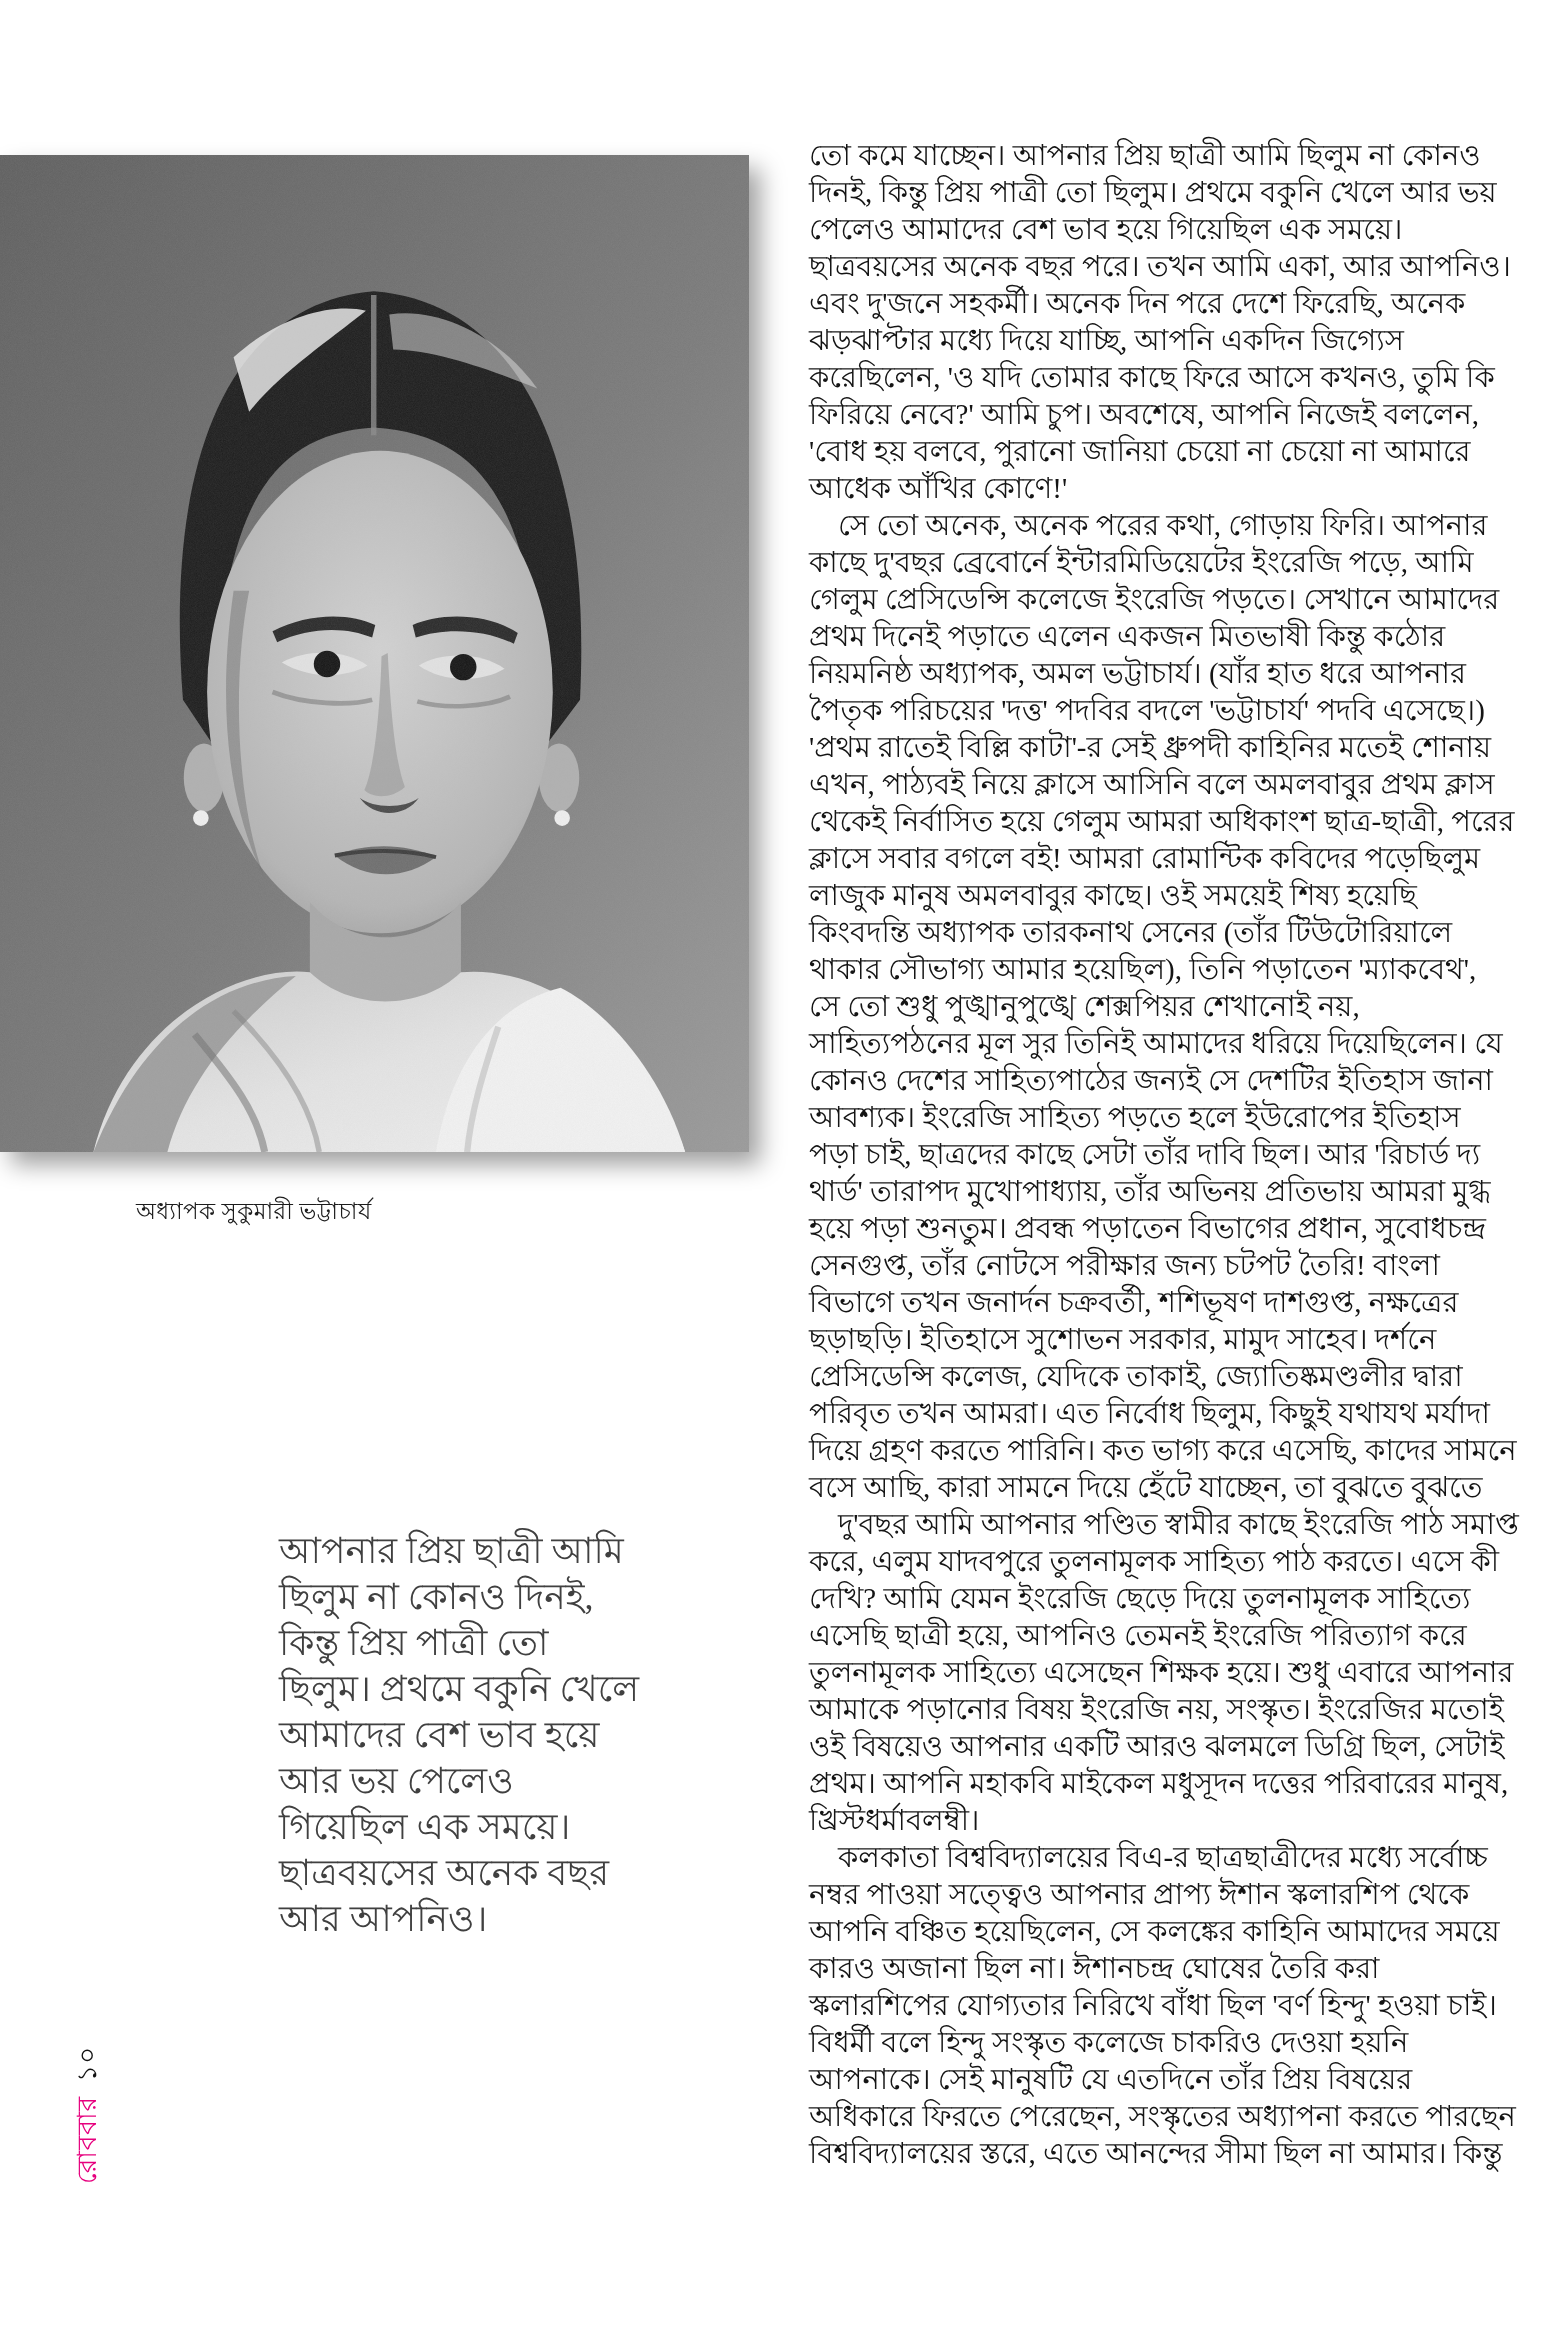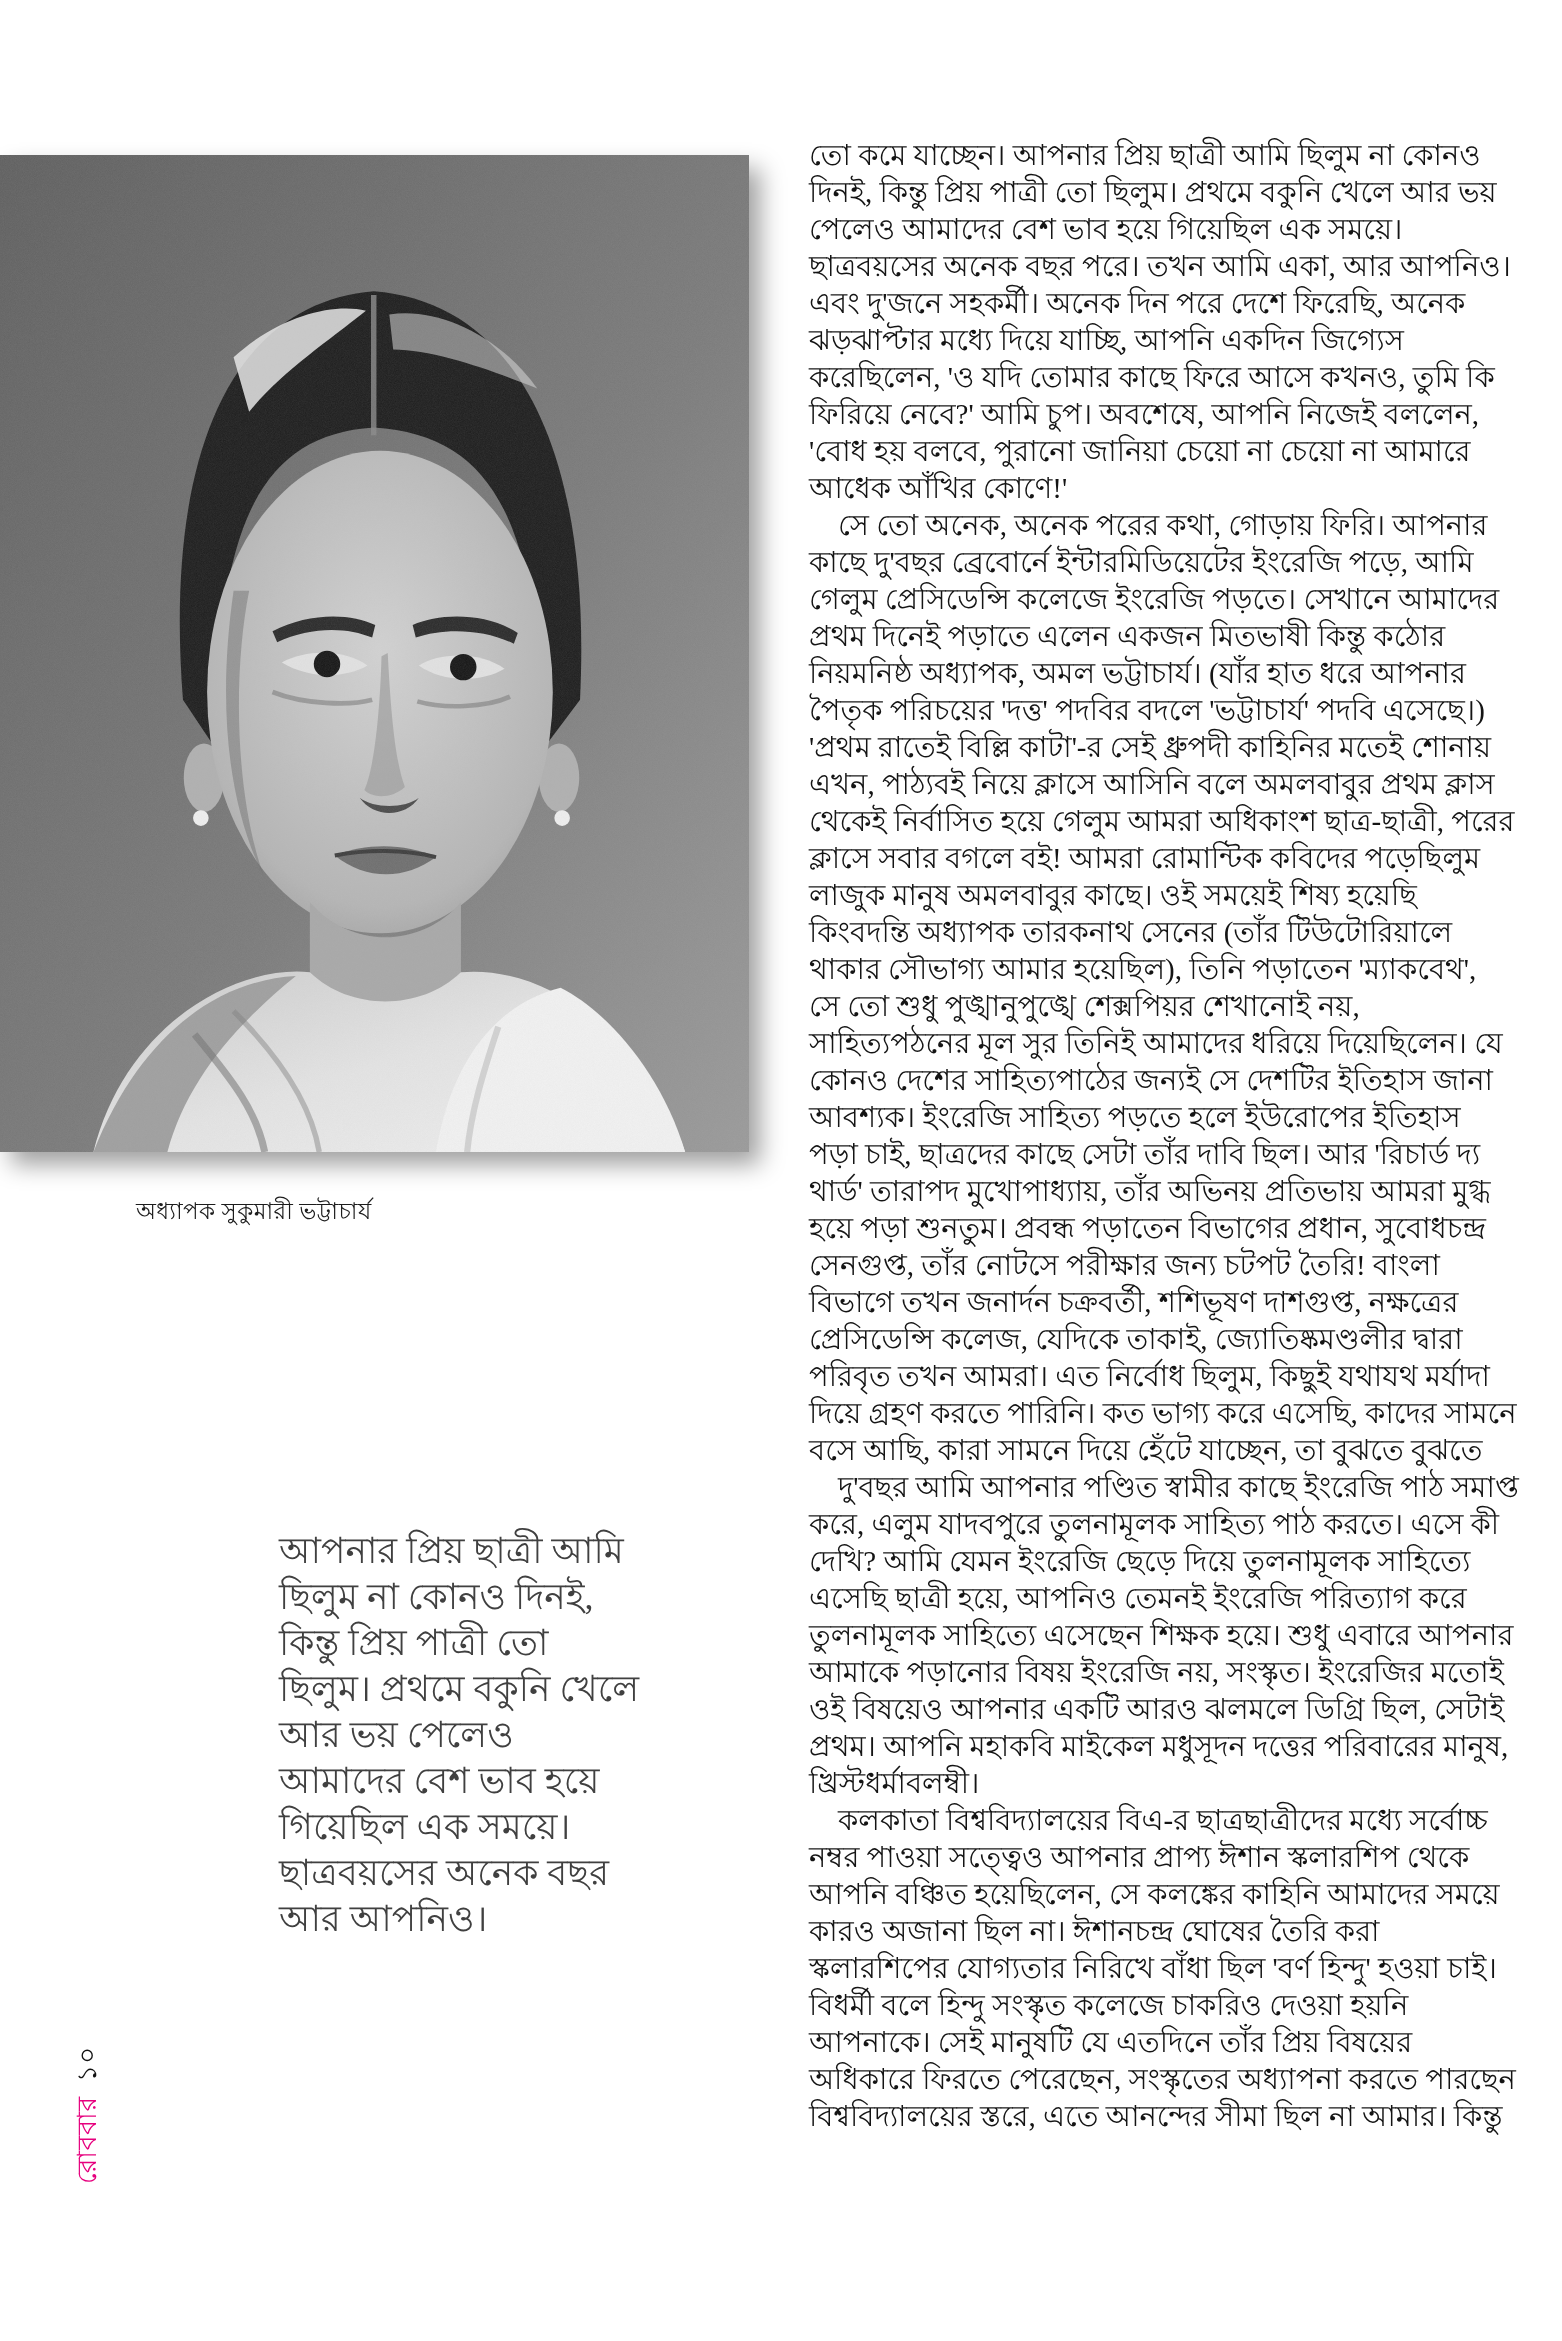--- a/index.html
+++ b/index.html
@@ -144,22 +144,22 @@
       </svg>
     </div>
     <figcaption class="photo-caption">অধ্যাপক সুকুমারী ভট্টাচার্য</figcaption>
   </figure>
 
   <aside class="pull-quote">
       <div class="line">আপনার প্রিয় ছাত্রী আমি</div>
       <div class="line">ছিলুম না কোনও দিনই,</div>
       <div class="line">কিন্তু প্রিয় পাত্রী তো</div>
       <div class="line">ছিলুম। প্রথমে বকুনি খেলে</div>
+      <div class="line">আমাদের বেশ ভাব হয়ে</div>
       <div class="line">আর ভয় পেলেও</div>
-      <div class="line">আমাদের বেশ ভাব হয়ে</div>
       <div class="line">গিয়েছিল এক সময়ে।</div>
       <div class="line">ছাত্রবয়সের অনেক বছর</div>
       <div class="line">আর আপনিও।</div>
     </aside>
 
   <main class="article-column">
       <div class="line">তো কমে যাচ্ছেন। আপনার প্রিয় ছাত্রী আমি ছিলুম না কোনও</div>
       <div class="line">দিনই, কিন্তু প্রিয় পাত্রী তো ছিলুম। প্রথমে বকুনি খেলে আর ভয়</div>
       <div class="line">পেলেও আমাদের বেশ ভাব হয়ে গিয়েছিল এক সময়ে।</div>
       <div class="line">ছাত্রবয়সের অনেক বছর পরে। তখন আমি একা, আর আপনিও।</div>
@@ -184,20 +184,21 @@
       <div class="line">থাকার সৌভাগ্য আমার হয়েছিল), তিনি পড়াতেন 'ম্যাকবেথ',</div>
       <div class="line">সে তো শুধু পুঙ্খানুপুঙ্খে শেক্সপিয়র শেখানোই নয়,</div>
       <div class="line">সাহিত্যপঠনের মূল সুর তিনিই আমাদের ধরিয়ে দিয়েছিলেন। যে</div>
       <div class="line">কোনও দেশের সাহিত্যপাঠের জন্যই সে দেশটির ইতিহাস জানা</div>
       <div class="line">আবশ্যক। ইংরেজি সাহিত্য পড়তে হলে ইউরোপের ইতিহাস</div>
       <div class="line">পড়া চাই, ছাত্রদের কাছে সেটা তাঁর দাবি ছিল। আর 'রিচার্ড দ্য</div>
       <div class="line">থার্ড' তারাপদ মুখোপাধ্যায়, তাঁর অভিনয় প্রতিভায় আমরা মুগ্ধ</div>
       <div class="line">হয়ে পড়া শুনতুম। প্রবন্ধ পড়াতেন বিভাগের প্রধান, সুবোধচন্দ্র</div>
       <div class="line">সেনগুপ্ত, তাঁর নোটসে পরীক্ষার জন্য চটপট তৈরি! বাংলা</div>
       <div class="line">বিভাগে তখন জনার্দন চক্রবর্তী, শশিভূষণ দাশগুপ্ত, নক্ষত্রের</div>
+      <div class="line">ছড়াছড়ি। ইতিহাসে সুশোভন সরকার, মামুদ সাহেব। দর্শনে</div>
       <div class="line">প্রেসিডেন্সি কলেজ, যেদিকে তাকাই, জ্যোতিষ্কমণ্ডলীর দ্বারা</div>
       <div class="line">পরিবৃত তখন আমরা। এত নির্বোধ ছিলুম, কিছুই যথাযথ মর্যাদা</div>
       <div class="line">দিয়ে গ্রহণ করতে পারিনি। কত ভাগ্য করে এসেছি, কাদের সামনে</div>
       <div class="line">বসে আছি, কারা সামনে দিয়ে হেঁটে যাচ্ছেন, তা বুঝতে বুঝতে</div>
       <div class="line"> দু'বছর আমি আপনার পণ্ডিত স্বামীর কাছে ইংরেজি পাঠ সমাপ্ত</div>
       <div class="line">করে, এলুম যাদবপুরে তুলনামূলক সাহিত্য পাঠ করতে। এসে কী</div>
       <div class="line">দেখি? আমি যেমন ইংরেজি ছেড়ে দিয়ে তুলনামূলক সাহিত্যে</div>
       <div class="line">এসেছি ছাত্রী হয়ে, আপনিও তেমনই ইংরেজি পরিত্যাগ করে</div>
       <div class="line">তুলনামূলক সাহিত্যে এসেছেন শিক্ষক হয়ে। শুধু এবারে আপনার</div>
       <div class="line">আমাকে পড়ানোর বিষয় ইংরেজি নয়, সংস্কৃত। ইংরেজির মতোই</div>

